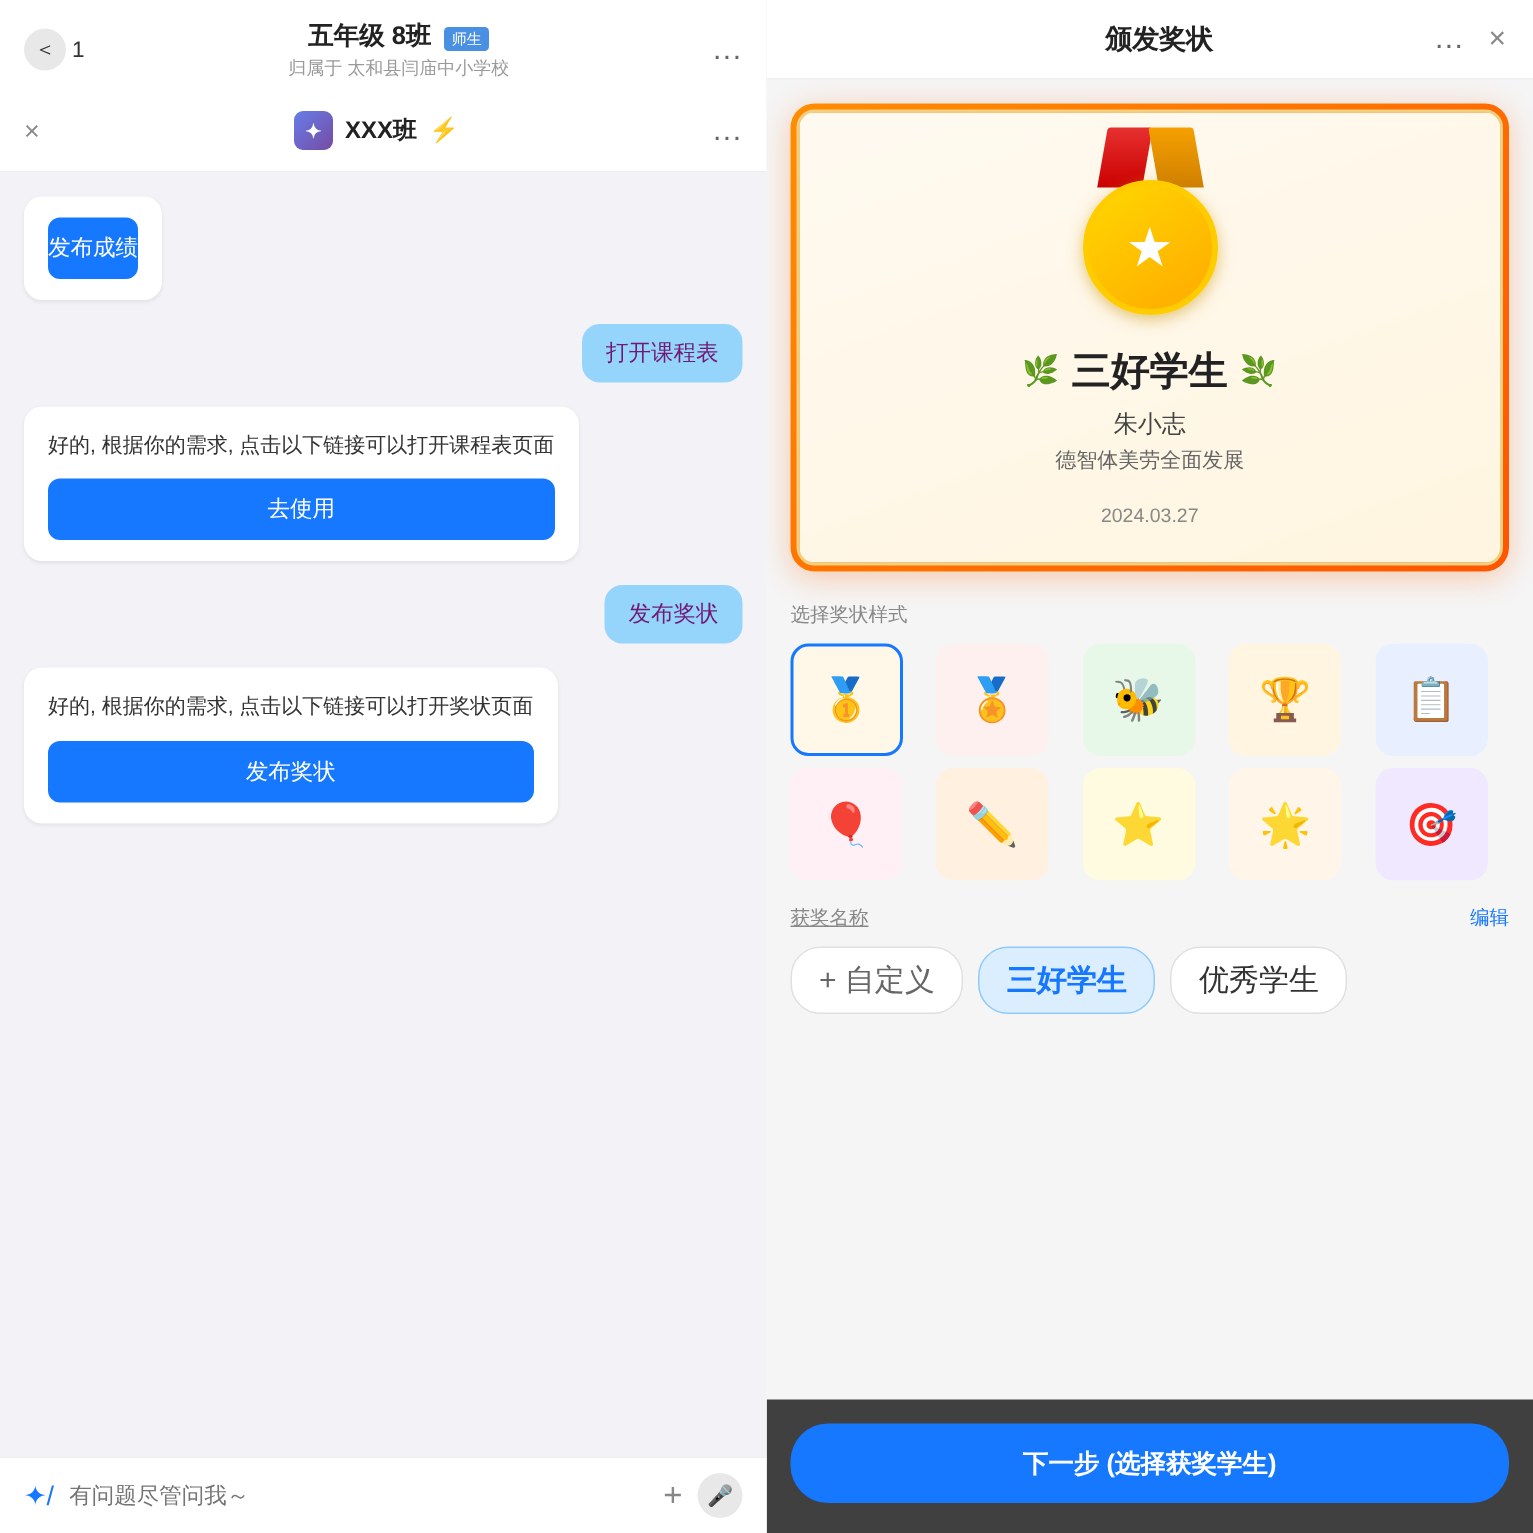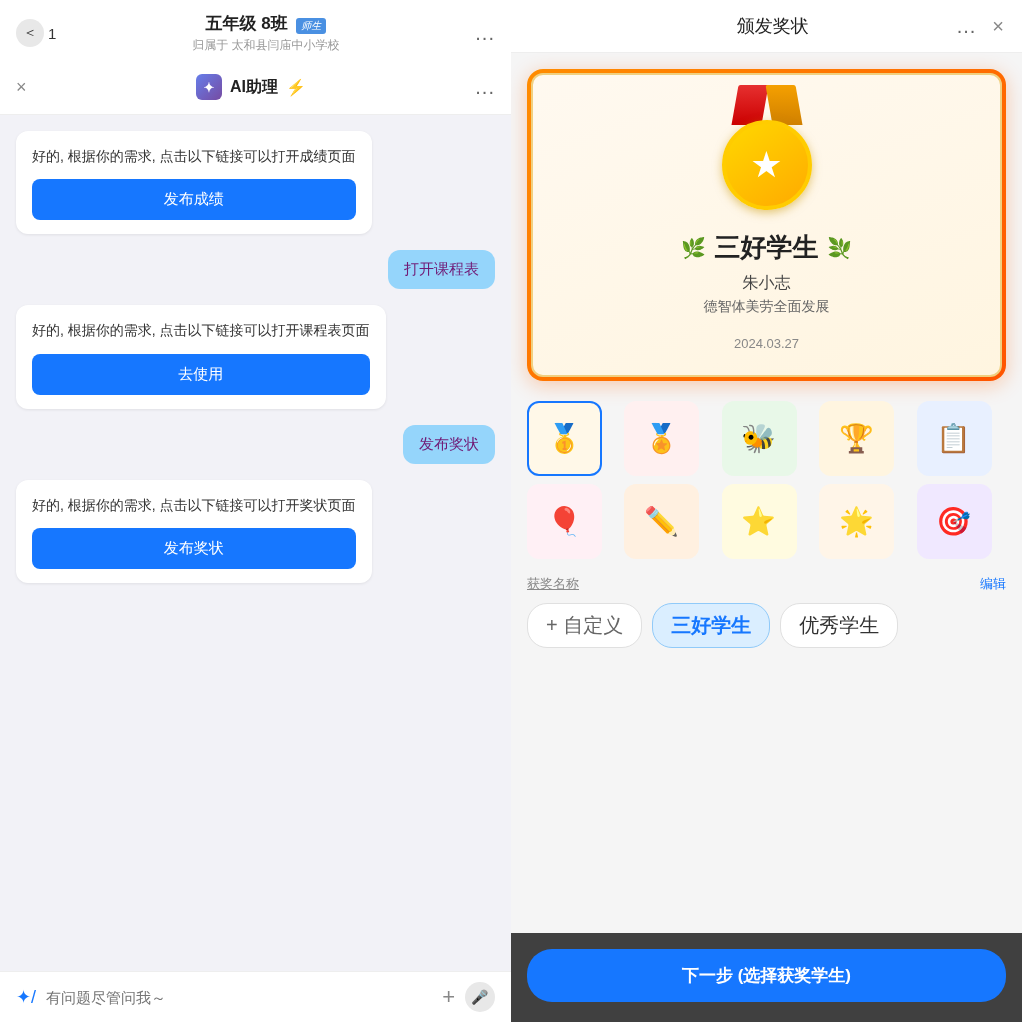--- a/index.html
+++ b/index.html
@@ -62,21 +62,20 @@
       color: #222;
     }
     .teacher-badge {
       display: inline-block;
       background: #4a90e2;
       color: #fff;
       font-size: 10px;
       padding: 1px 5px;
       border-radius: 3px;
       margin-left: 4px;
-      font-style: italic;
     }
     .class-subtitle {
       font-size: 12px;
       color: #999;
       margin-top: 2px;
     }
     .more-dots {
       font-size: 20px;
       color: #666;
       letter-spacing: 1px;
@@ -222,21 +221,21 @@
     .right-header {
       background: #fff;
       padding: 14px 18px;
       display: flex;
       align-items: center;
       justify-content: space-between;
       border-bottom: 1px solid #eee;
     }
     .right-title {
       font-size: 18px;
-      font-weight: normal;
+      font-weight: bold;
       color: #222;
     }
     .right-header-actions {
       display: flex;
       align-items: center;
       gap: 16px;
     }
 
     .right-content {
       flex: 1;
@@ -450,30 +449,29 @@
       <div class="class-subtitle">归属于 太和县闫庙中小学校</div>
     </div>
     <div class="more-dots">...</div>
   </div>
 
   <div class="ai-overlay">
     <div class="ai-header">
       <div class="ai-close">×</div>
       <div class="ai-title">
         <div class="ai-icon">✦</div>
-        <span>AI助理</span>
+        <span>XXX班</span>
         <span>⚡</span>
       </div>
       <div class="more-dots">...</div>
     </div>
 
     <div class="chat-area">
 
       <div class="bot-message">
-        <div class="bot-message-text">好的, 根据你的需求, 点击以下链接可以打开成绩页面</div>
         <button class="blue-btn">发布成绩</button>
       </div>
 
       <div class="user-message">打开课程表</div>
 
       <div class="bot-message">
         <div class="bot-message-text">好的, 根据你的需求, 点击以下链接可以打开课程表页面</div>
         <button class="blue-btn">去使用</button>
       </div>
 
@@ -527,20 +525,21 @@
         </div>
 
         <div class="cert-student-name">朱小志</div>
         <div class="cert-description">德智体美劳全面发展</div>
         <div class="cert-footer">
           <div>2024.03.27</div>
         </div>
       </div>
     </div>
 
+    <div class="section-label">选择奖状样式</div>
     <div class="style-grid">
       <div class="style-item selected" style="background:#fff8e8;">
         <div class="style-item-inner">🥇</div>
       </div>
       <div class="style-item" style="background:#fff0f0;">
         <div class="style-item-inner">🏅</div>
       </div>
       <div class="style-item" style="background:#e8f8e8;">
         <div class="style-item-inner">🐝</div>
       </div>

